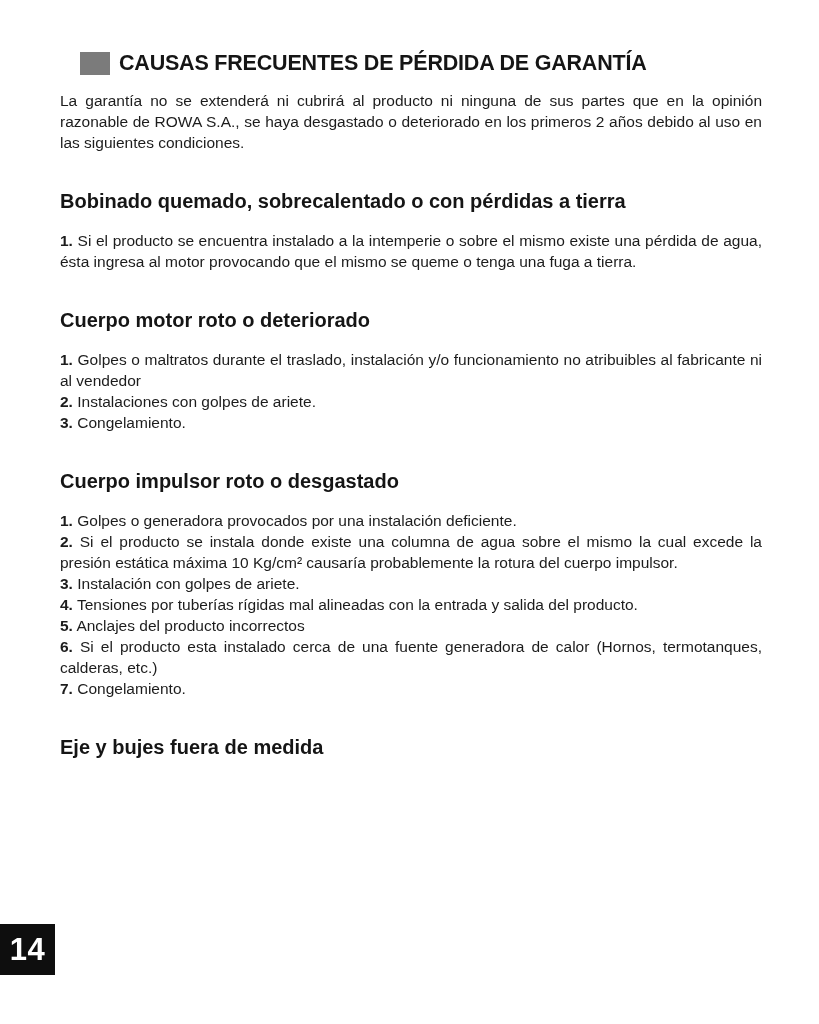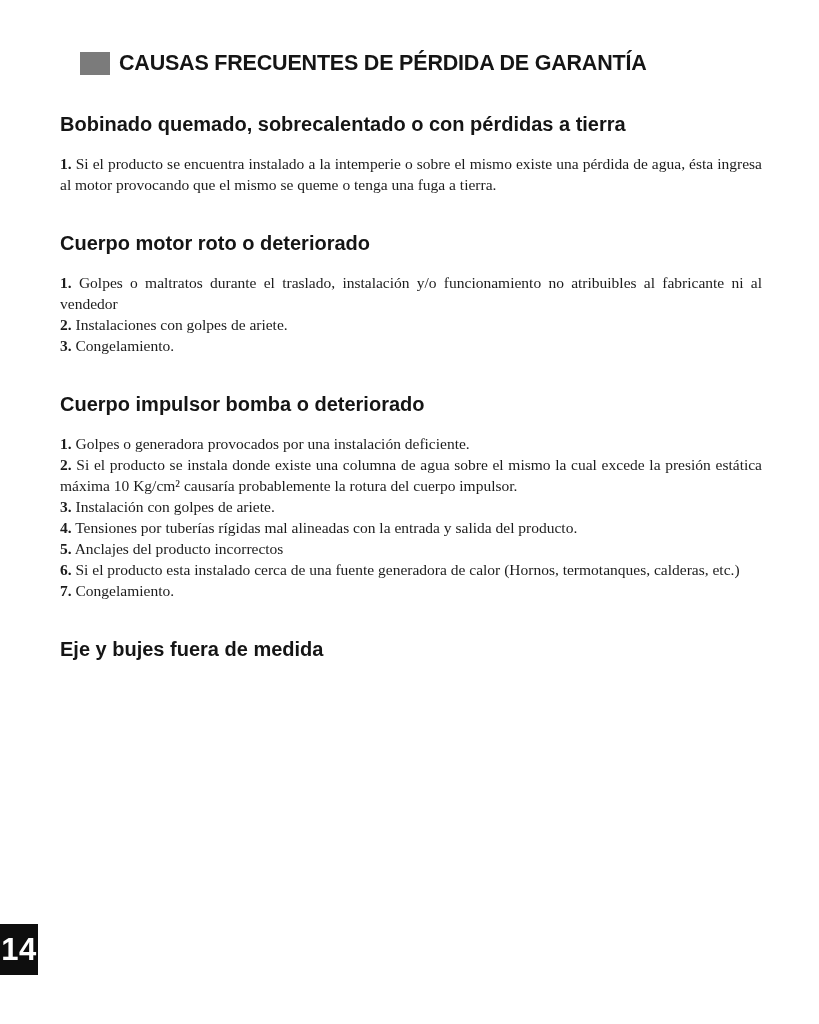--- a/index.html
+++ b/index.html
@@ -57,30 +57,29 @@
     font-size: 20px;
     line-height: 21px;
     font-weight: bold;
     color: #151515;
   }
   p.item {
     margin: 0;
     font-size: 15.5px;
     line-height: 21px;
     text-align: justify;
-    font-family: Liberation Serif, serif;
   }
   p.item strong {
     font-weight: bold;
   }
   .page-number-box {
     position: absolute;
     left: 0;
     top: 924px;
-    width: 38px;
+    width: 55px;
     height: 51px;
     background: #0e0e0e;
     color: #ffffff;
     font-size: 31px;
     font-weight: bold;
     display: flex;
     align-items: center;
     justify-content: center;
     letter-spacing: 0.5px;
   }
@@ -88,35 +87,36 @@
 </head>
 <body>
 
 <div class="content">
 
   <div class="title-row">
     <span class="title-square"></span>
     <h1 class="doc-title">CAUSAS FRECUENTES DE PÉRDIDA DE GARANTÍA</h1>
   </div>
 
+  <p class="intro">La garantía no se extenderá ni cubrirá al producto ni ninguna de sus partes que en la opinión razonable de ROWA S.A., se haya desgastado o deteriorado en los primeros 2 años debido al uso  en las siguientes condiciones.</p>
 
   <section class="sec">
     <h2>Bobinado quemado, sobrecalentado o con pérdidas a tierra</h2>
     <p class="item"><strong>1.</strong> <span>Si el producto se encuentra instalado a la intemperie o sobre el mismo existe una pérdida de agua, ésta ingresa al motor provocando que el mismo se queme o tenga una fuga a tierra.</span></p>
   </section>
 
   <section class="sec">
     <h2>Cuerpo motor roto o deteriorado</h2>
     <p class="item"><strong>1.</strong> <span>Golpes o maltratos durante el traslado, instalación y/o funcionamiento no atribuibles al fabricante ni al vendedor</span></p>
     <p class="item"><strong>2.</strong> <span>Instalaciones con golpes de ariete.</span></p>
     <p class="item"><strong>3.</strong> <span>Congelamiento.</span></p>
   </section>
 
   <section class="sec">
-    <h2>Cuerpo impulsor bomba o deteriorado</h2>
+    <h2>Cuerpo impulsor roto o desgastado</h2>
     <p class="item"><strong>1.</strong> <span>Golpes o generadora provocados por una instalación deficiente.</span></p>
     <p class="item"><strong>2.</strong> <span>Si el producto se instala donde existe una columna de agua sobre el mismo la cual excede la  presión estática máxima 10 Kg/cm² causaría probablemente la rotura del cuerpo impulsor.</span></p>
     <p class="item"><strong>3.</strong> <span>Instalación con golpes de ariete.</span></p>
     <p class="item"><strong>4.</strong> <span>Tensiones por tuberías rígidas mal alineadas con la entrada y salida del producto.</span></p>
     <p class="item"><strong>5.</strong> <span>Anclajes del producto incorrectos</span></p>
     <p class="item"><strong>6.</strong> <span>Si el producto esta instalado cerca de una fuente generadora de calor (Hornos, termotanques, calderas, etc.)</span></p>
     <p class="item"><strong>7.</strong> <span>Congelamiento.</span></p>
   </section>
 
   <section class="sec">

